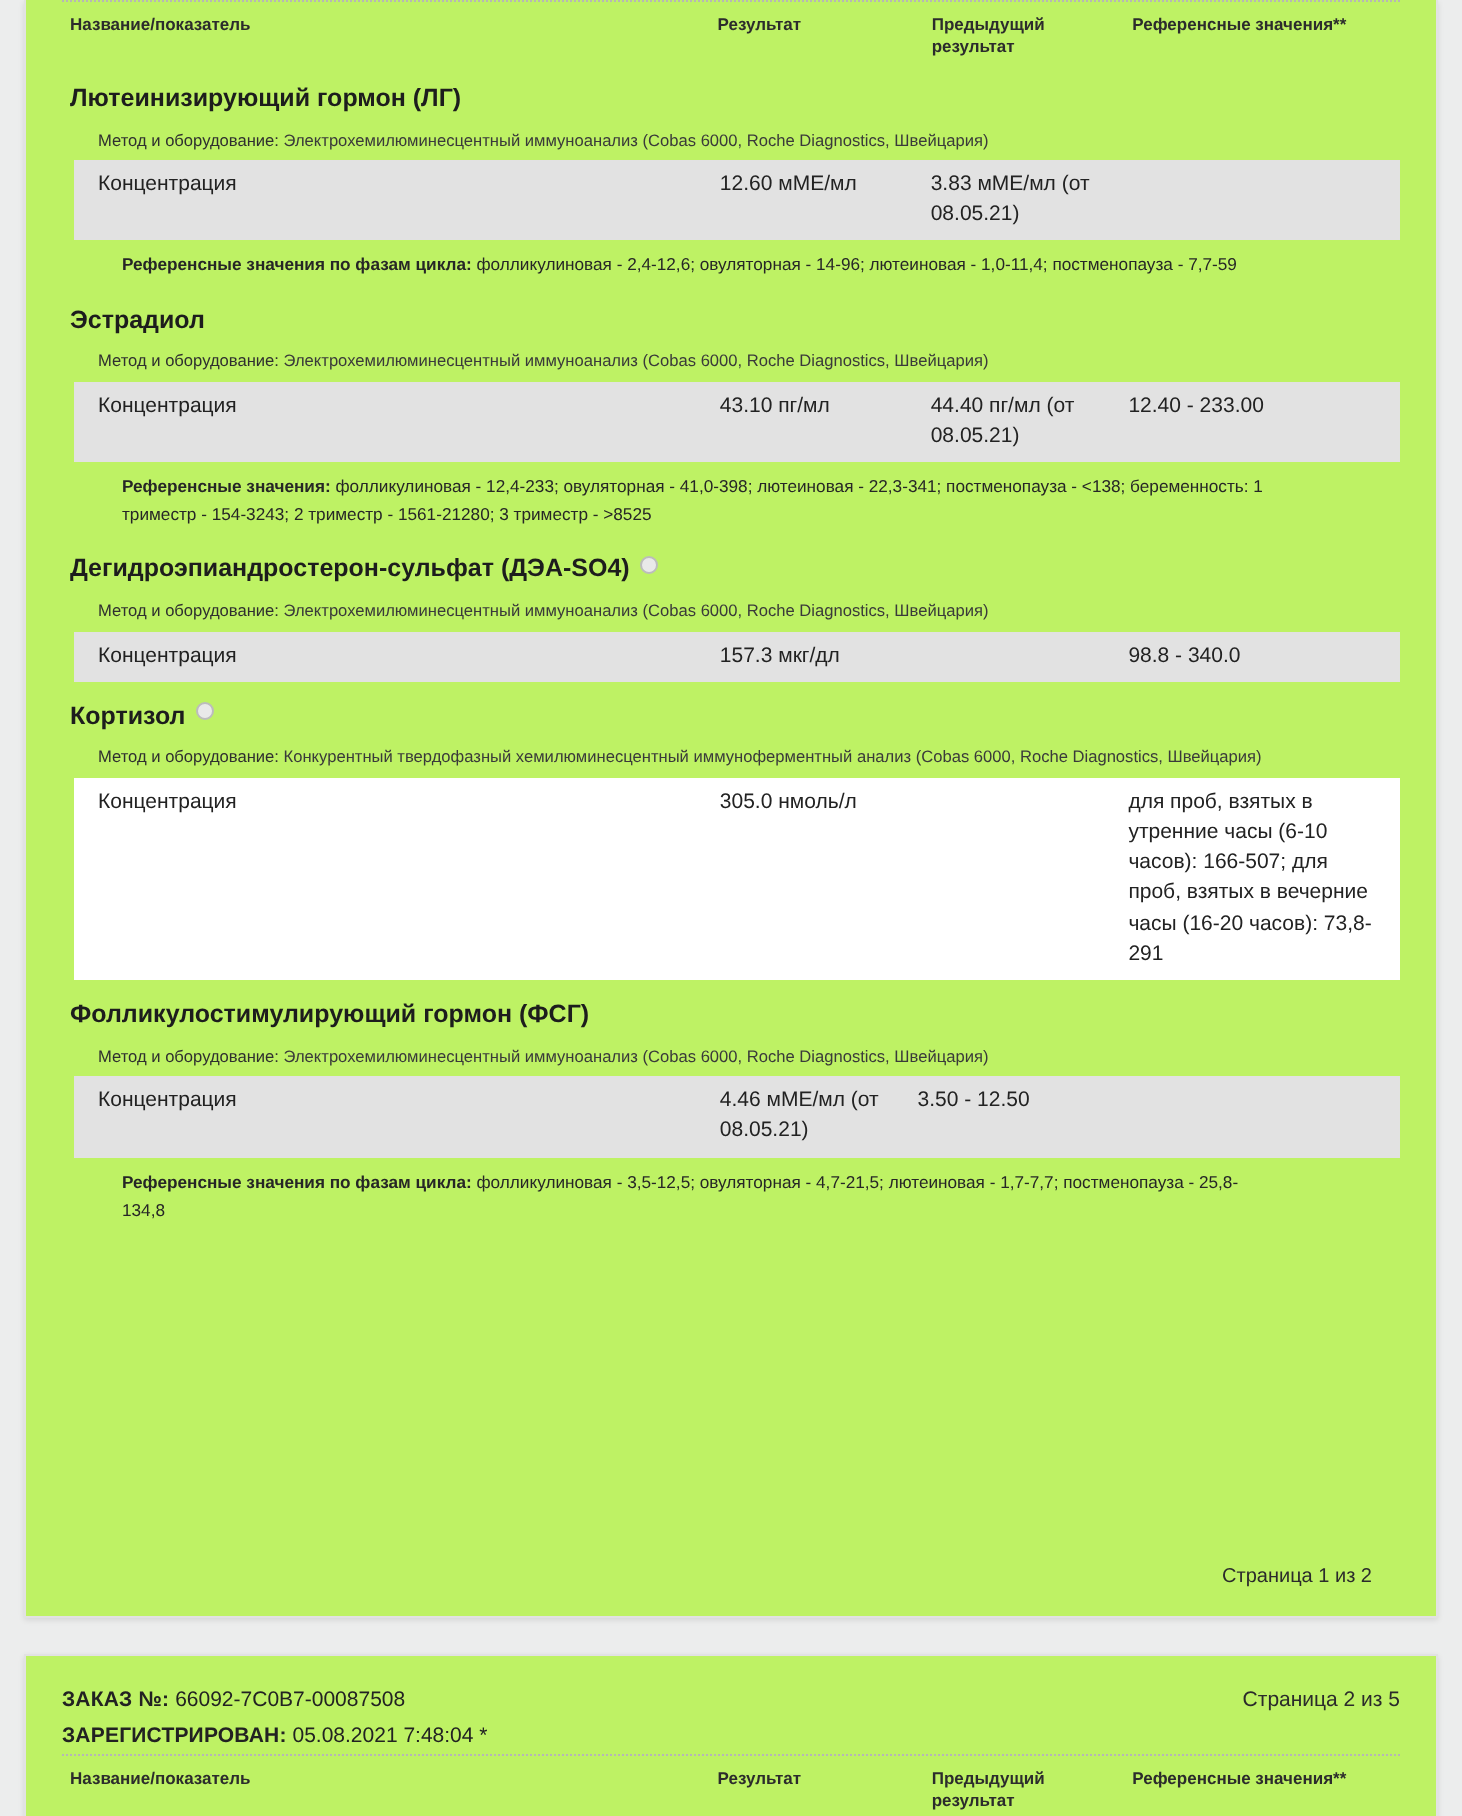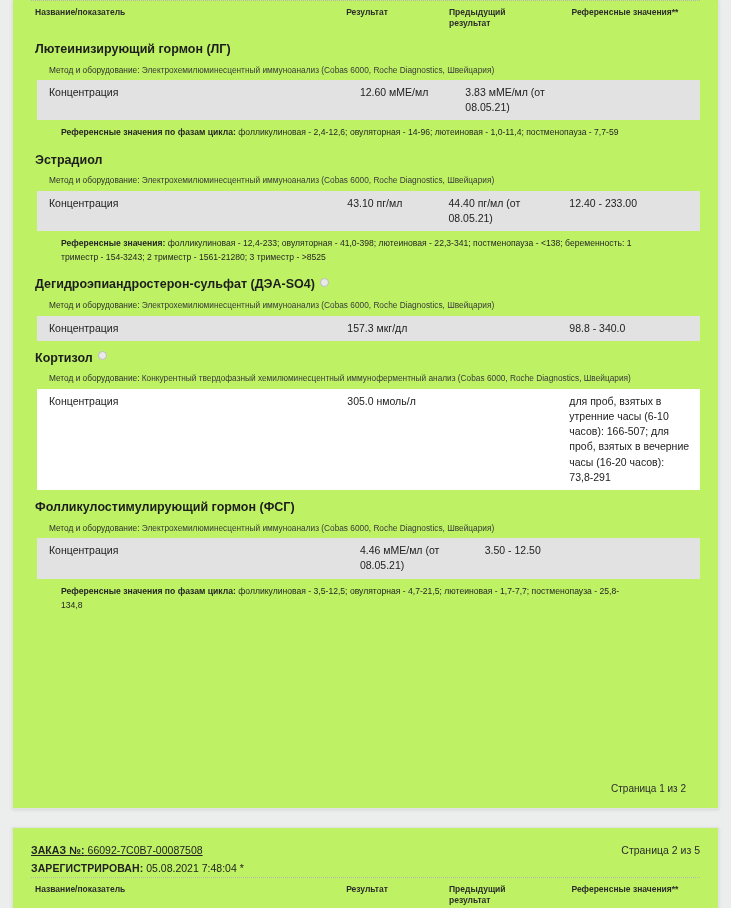--- a/index.html
+++ b/index.html
@@ -53,41 +53,41 @@
     align-items: baseline;
     font-size: 10.5px;
     padding: 0 0 6px 0;
   }
   .order-label {
     font-weight: bold;
     font-size: 10.5px;
     letter-spacing: .1px;
   }
   .order-value { font-weight: normal; }
-  .order-left { white-space: nowrap; text-decoration: underline; }
+  .order-left { white-space: nowrap; }
   .page-counter { font-size: 10.5px; color: #2b2b2b; white-space: nowrap; }
 
   .registered-line {
     font-size: 10.5px;
     padding-bottom: 3px;
   }
 
   
   .col-head {
     display: flex;
     font-size: 8.5px;
     font-weight: bold;
     color: #2c2c2c;
     padding: 6px 0 2px 0;
     line-height: 1.35;
   }
   .c-name  { width: 49%; padding-left: 4px; }
   .c-res   { width: 16%; }
   .c-prev  { width: 15%; }
-  .c-ref   { width: 20%; margin-left: 26px; }
+  .c-ref   { width: 20%; }
 
   
   .analyte { padding-top: 4px; }
   .analyte-title {
     font-size: 12.5px;
     font-weight: bold;
     color: #1d1d1d;
     padding: 6px 0 4px 4px;
     line-height: 1.25;
     display: flex;

